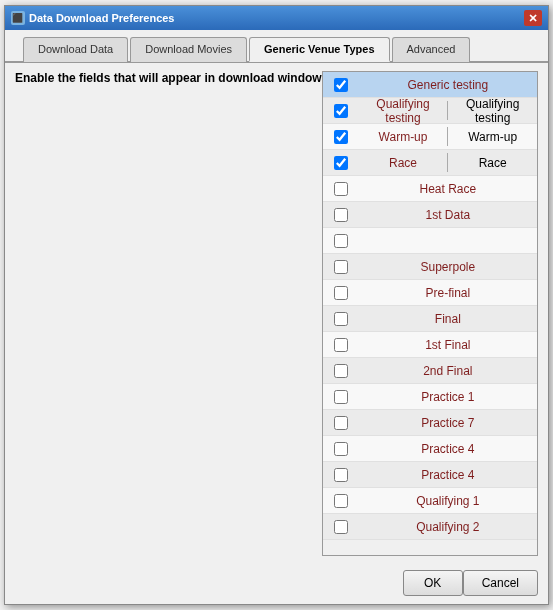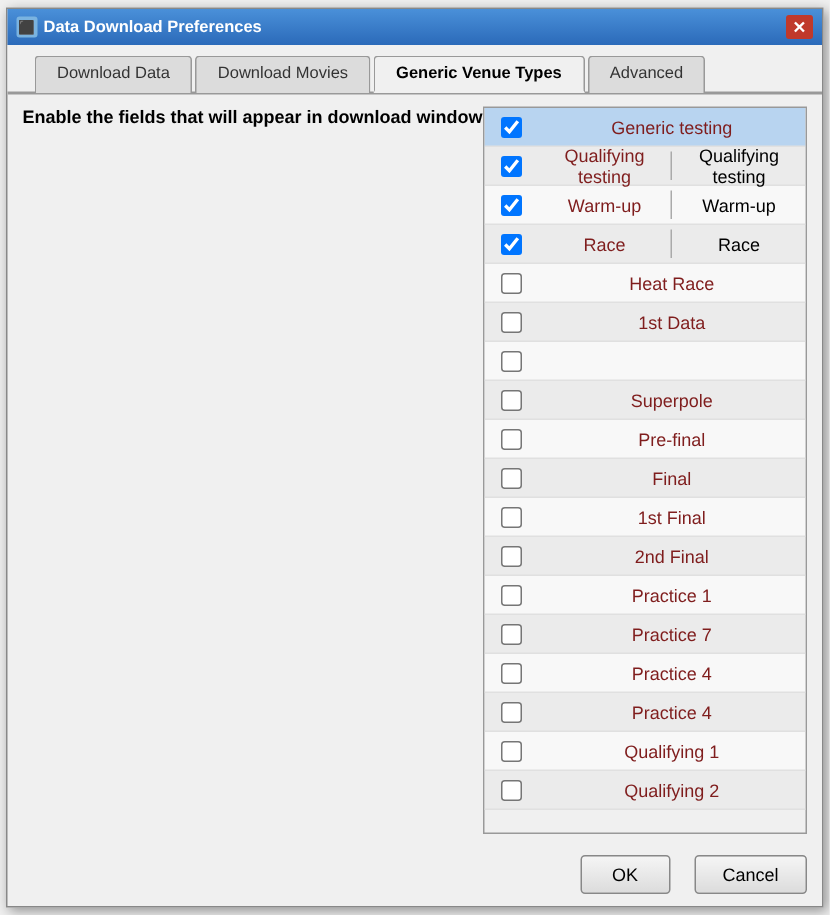--- a/index.html
+++ b/index.html
@@ -160,21 +160,21 @@
     .divider-line {
       width: 1px;
       background: #aaa;
       align-self: stretch;
       margin: 3px 0;
     }
     .button-bar {
       display: flex;
       justify-content: flex-end;
       padding: 8px 10px 8px 10px;
-      gap: 16px;
+      gap: 0;
       flex-shrink: 0;
     }
     .btn {
       padding: 5px 18px;
       border: 1px solid #888;
       background: linear-gradient(to bottom, #f5f5f5, #dcdcdc);
       cursor: pointer;
       font-size: 12px;
       border-radius: 3px;
       min-width: 60px;

